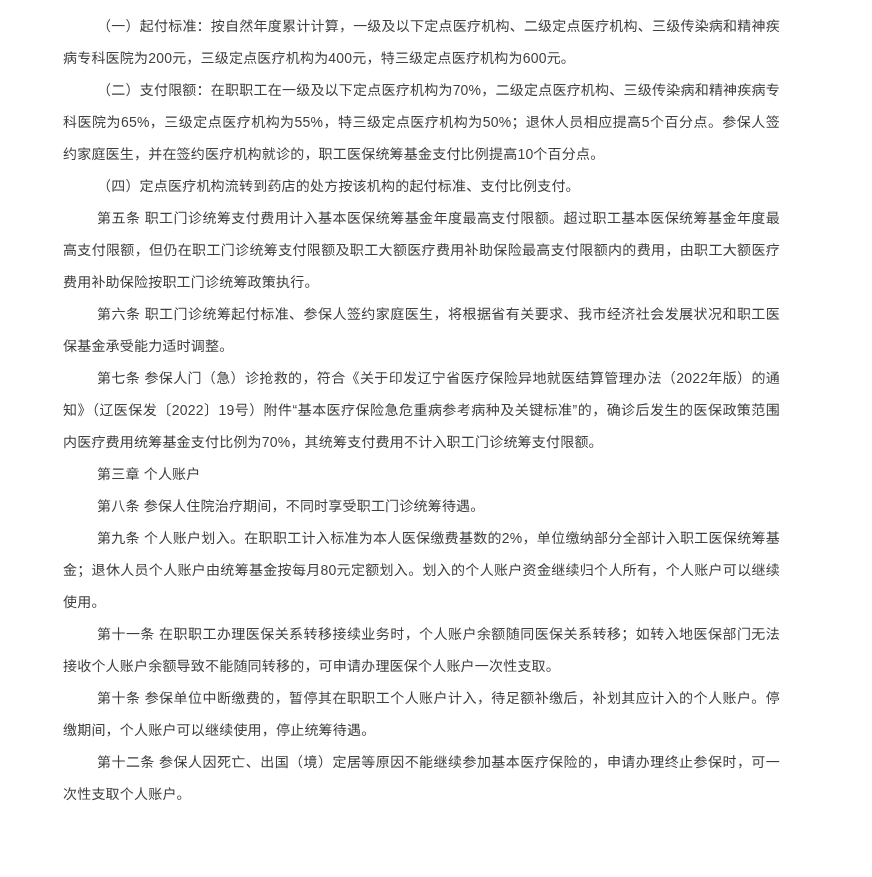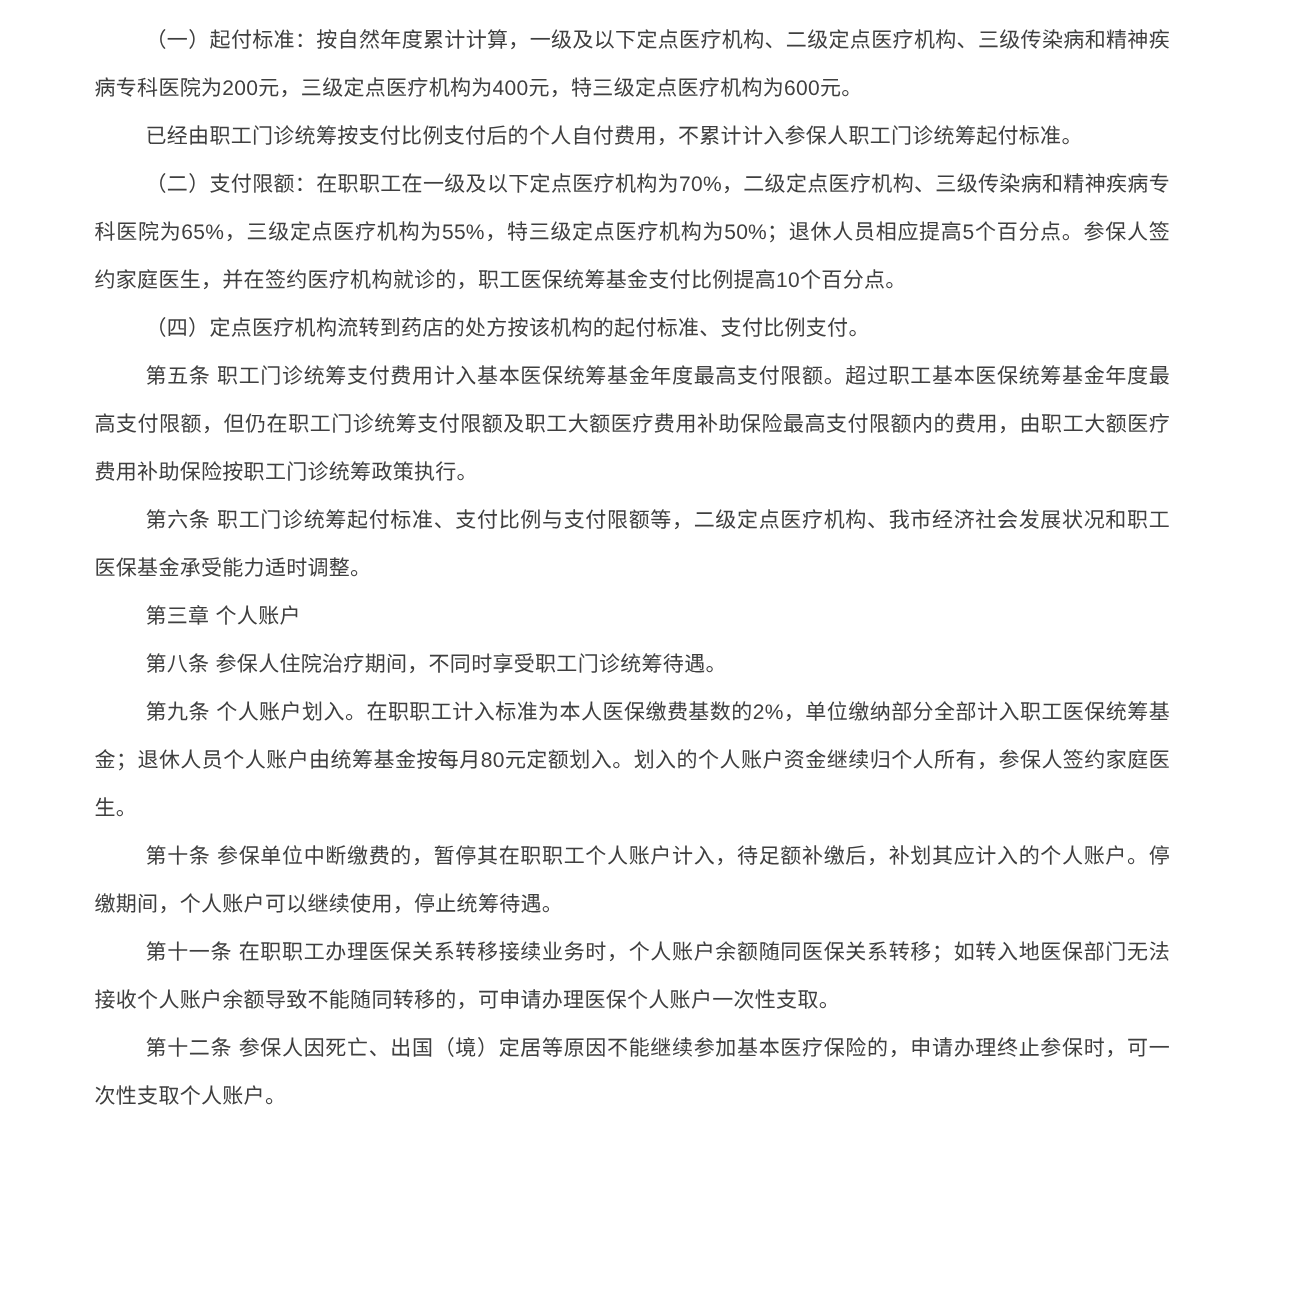--- a/index.html
+++ b/index.html
@@ -31,25 +31,25 @@
     text-indent: 34px;
     word-break: break-all;
   }
 </style>
 </head>
 <body>
 
 <div class="page">
   <div class="content">
     <p>（一）起付标准：按自然年度累计计算，一级及以下定点医疗机构、二级定点医疗机构、三级传染病和精神疾病专科医院为200元，三级定点医疗机构为400元，特三级定点医疗机构为600元。</p>
-    <p>已经由职工门诊统筹按支付比例支付后的个人自付费用，不累计计入参保人职工门诊统筹起付标准。</p>
     <p>（二）支付限额：在职职工在一级及以下定点医疗机构为70%，二级定点医疗机构、三级传染病和精神疾病专科医院为65%，三级定点医疗机构为55%，特三级定点医疗机构为50%；退休人员相应提高5个百分点。参保人签约家庭医生，并在签约医疗机构就诊的，职工医保统筹基金支付比例提高10个百分点。</p>
     <p>（四）定点医疗机构流转到药店的处方按该机构的起付标准、支付比例支付。</p>
     <p>第五条 职工门诊统筹支付费用计入基本医保统筹基金年度最高支付限额。超过职工基本医保统筹基金年度最高支付限额，但仍在职工门诊统筹支付限额及职工大额医疗费用补助保险最高支付限额内的费用，由职工大额医疗费用补助保险按职工门诊统筹政策执行。</p>
-    <p>第六条 职工门诊统筹起付标准、支付比例与支付限额等，二级定点医疗机构、我市经济社会发展状况和职工医保基金承受能力适时调整。</p>
+    <p>第六条 职工门诊统筹起付标准、参保人签约家庭医生，将根据省有关要求、我市经济社会发展状况和职工医保基金承受能力适时调整。</p>
+    <p>第七条 参保人门（急）诊抢救的，符合《关于印发辽宁省医疗保险异地就医结算管理办法（2022年版）的通知》（辽医保发〔2022〕19号）附件“基本医疗保险急危重病参考病种及关键标准”的，确诊后发生的医保政策范围内医疗费用统筹基金支付比例为70%，其统筹支付费用不计入职工门诊统筹支付限额。</p>
     <p>第三章 个人账户</p>
     <p>第八条 参保人住院治疗期间，不同时享受职工门诊统筹待遇。</p>
-    <p>第九条 个人账户划入。在职职工计入标准为本人医保缴费基数的2%，单位缴纳部分全部计入职工医保统筹基金；退休人员个人账户由统筹基金按每月80元定额划入。划入的个人账户资金继续归个人所有，参保人签约家庭医生。</p>
+    <p>第九条 个人账户划入。在职职工计入标准为本人医保缴费基数的2%，单位缴纳部分全部计入职工医保统筹基金；退休人员个人账户由统筹基金按每月80元定额划入。划入的个人账户资金继续归个人所有，个人账户可以继续使用。</p>
+    <p>第十一条 在职职工办理医保关系转移接续业务时，个人账户余额随同医保关系转移；如转入地医保部门无法接收个人账户余额导致不能随同转移的，可申请办理医保个人账户一次性支取。</p>
     <p>第十条 参保单位中断缴费的，暂停其在职职工个人账户计入，待足额补缴后，补划其应计入的个人账户。停缴期间，个人账户可以继续使用，停止统筹待遇。</p>
-    <p>第十一条 在职职工办理医保关系转移接续业务时，个人账户余额随同医保关系转移；如转入地医保部门无法接收个人账户余额导致不能随同转移的，可申请办理医保个人账户一次性支取。</p>
     <p>第十二条 参保人因死亡、出国（境）定居等原因不能继续参加基本医疗保险的，申请办理终止参保时，可一次性支取个人账户。</p>
   </div>
 </div>
 
 </body></html>

